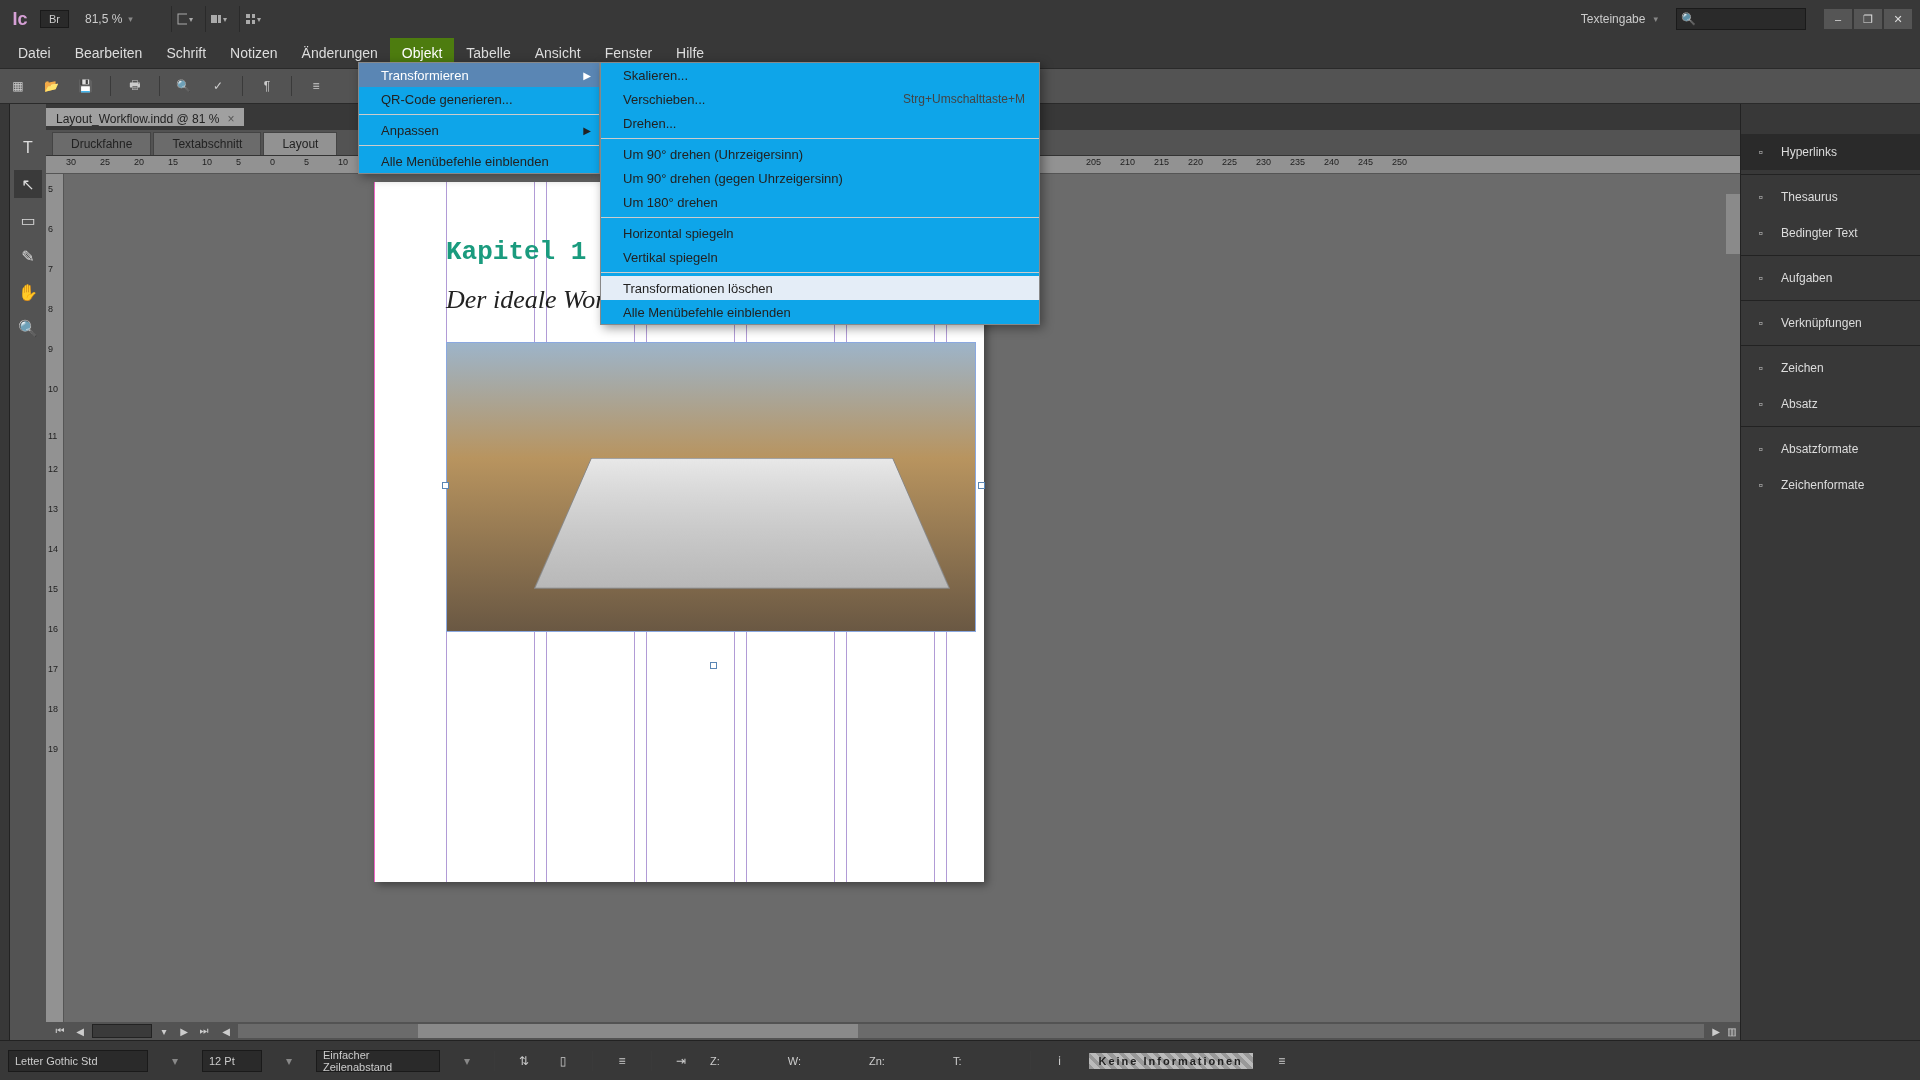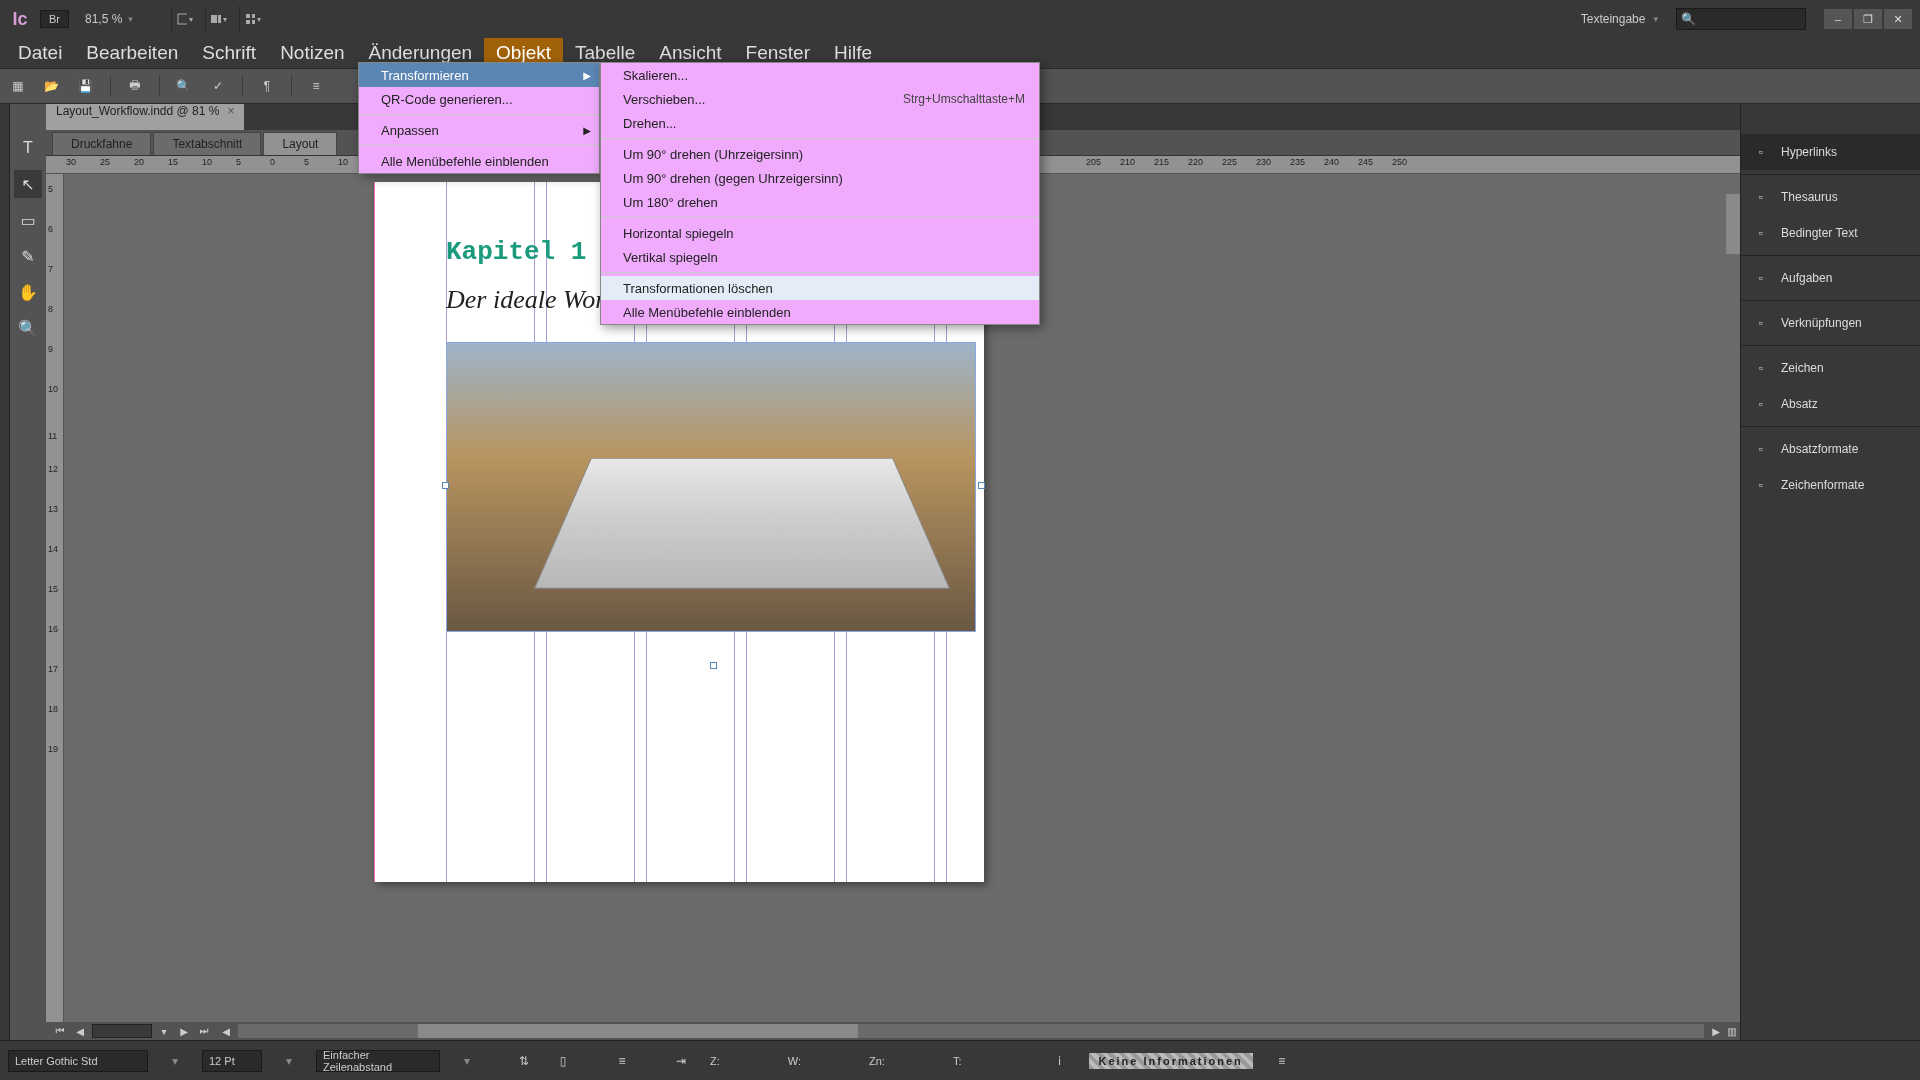--- a/index.html
+++ b/index.html
@@ -11,33 +11,33 @@
 .zoom-box::after{content:"▾";font-size:9px;color:#888}
 .tb-dd{width:26px;height:26px;display:flex;align-items:center;justify-content:center;color:#aaa;border-left:1px solid #2a2a2a;padding:0 4px}
 .tb-dd::after{content:"▾";font-size:8px;margin-left:2px}
 .tb-spacer{flex:1}
 .workspace-dd{color:#ccc;padding:3px 10px;display:flex;align-items:center;gap:8px}
 .workspace-dd::after{content:"▾";font-size:9px;color:#888}
 .search-box{background:#2a2a2a;border:1px solid #1a1a1a;width:130px;height:22px;display:flex;align-items:center;padding:0 4px;color:#888}
 .win-btns{display:flex;gap:2px;margin-left:10px}
 .win-btn{width:28px;height:20px;background:#555;color:#ddd;display:flex;align-items:center;justify-content:center;font-size:11px}
 .menubar{height:30px;background:#383838;display:flex;align-items:stretch;padding:0 6px}
-.menu-item{padding:0 12px;color:#ddd;display:flex;align-items:center;font-size:19px;cursor:default}
-.menu-item.active{background:#a16207;color:#fff}
+.menu-item{padding:0 12px;color:#ddd;display:flex;align-items:center;font-size:14px;cursor:default}
+.menu-item.active{background:#4d7c0f;color:#fff}
 .toolbar2{height:36px;background:#535353;border-top:1px solid #2a2a2a;border-bottom:1px solid #2a2a2a;display:flex;align-items:center;padding:0 8px;gap:14px}
 .tb2-btn{width:20px;height:20px;color:#ccc;display:flex;align-items:center;justify-content:center}
 .tb2-sep{width:1px;height:20px;background:#3a3a3a}
 .doc-area{position:absolute;left:0;top:104px;right:0;bottom:40px;display:flex}
 .left-gutter{width:10px;background:#383838;border-right:1px solid #222}
 .tool-panel{width:36px;background:#535353;display:flex;flex-direction:column;align-items:center;padding-top:30px;gap:8px}
 .tool-btn{width:28px;height:28px;color:#ddd;display:flex;align-items:center;justify-content:center;font-size:16px}
 .tool-btn.sel{background:#3a3a3a}
 .main-col{flex:1;display:flex;flex-direction:column;background:#535353;position:relative}
 .doc-tab-row{height:26px;background:#383838;display:flex;align-items:center}
-.doc-tab{height:26px;background:#a0a0a0;padding:0 10px;display:flex;align-items:flex-start;gap:8px;color:#222;font-size:12px}
+.doc-tab{height:18px;background:#a0a0a0;padding:0 10px;display:flex;align-items:flex-end;gap:8px;color:#222;font-size:12px}
 .doc-tab .close{color:#555}
 .view-tabs{height:26px;background:#535353;display:flex;align-items:flex-end;border-bottom:1px solid #333;padding-left:6px}
 .view-tab{padding:4px 18px;background:#6b6b6b;color:#222;margin-right:2px;border:1px solid #444;border-bottom:none;font-size:12px}
 .view-tab.active{background:#929292}
 .ruler-h{height:18px;background:#929292;border-bottom:1px solid #555;position:relative;overflow:hidden}
 .ruler-h .lbl{position:absolute;top:1px;font-size:9px;color:#222}
 .canvas-wrap{flex:1;display:flex;overflow:hidden;position:relative}
 .ruler-v{width:18px;background:#929292;border-right:1px solid #555;position:relative}
 .ruler-v .lbl{position:absolute;left:2px;font-size:9px;color:#222;writing-mode:horizontal-tb}
 .canvas{flex:1;background:#6b6b6b;position:relative;overflow:hidden}
@@ -55,21 +55,21 @@
 .hscroll .pg-btn{width:16px;height:14px;color:#ccc;display:flex;align-items:center;justify-content:center;font-size:10px}
 .hscroll .pg-field{width:60px;height:14px;background:#3a3a3a;border:1px solid #222}
 .hscroll .track{flex:1;background:#6b6b6b;height:14px;margin:0 4px;position:relative}
 .hscroll .thumb{position:absolute;left:180px;width:440px;height:14px;background:#8a8a8a}
 .right-panel{width:180px;background:#383838;border-left:1px solid #222;padding-top:30px}
 .rp-item{height:36px;display:flex;align-items:center;gap:10px;padding:0 10px;color:#ddd;font-size:13px}
 .rp-item.active{background:#2a2a2a}
 .rp-icon{width:20px;height:20px;display:flex;align-items:center;justify-content:center;color:#ccc}
 .rp-sep{height:1px;background:#222;margin:4px 0}
 
-.dropdown{position:absolute;background:#f0abfc;border:1px solid #888;box-shadow:3px 3px 10px rgba(0,0,0,.4);z-index:100}
+.dropdown{position:absolute;background:#0ea5e9;border:1px solid #888;box-shadow:3px 3px 10px rgba(0,0,0,.4);z-index:100}
 .dd1{left:358px;top:62px;width:242px}
 .dd-item{height:24px;display:flex;align-items:center;padding:0 22px;font-size:13px;color:#222;position:relative}
 .dd-item.hover{background:#5a86b4;color:#fff}
 .dd-item .arrow{position:absolute;right:8px;font-size:10px}
 .dd-sep{height:1px;background:#ccc;margin:3px 0}
 .dd2{left:600px;top:62px;width:440px}
 .dd-item .shortcut{position:absolute;right:14px;color:#444;font-size:12px}
 .dd-item.hl{background:#e4edf7}
 
 .statusbar{position:absolute;left:0;right:0;bottom:0;height:40px;background:#383838;border-top:1px solid #222;display:flex;align-items:center;padding:0 8px;gap:19px}

